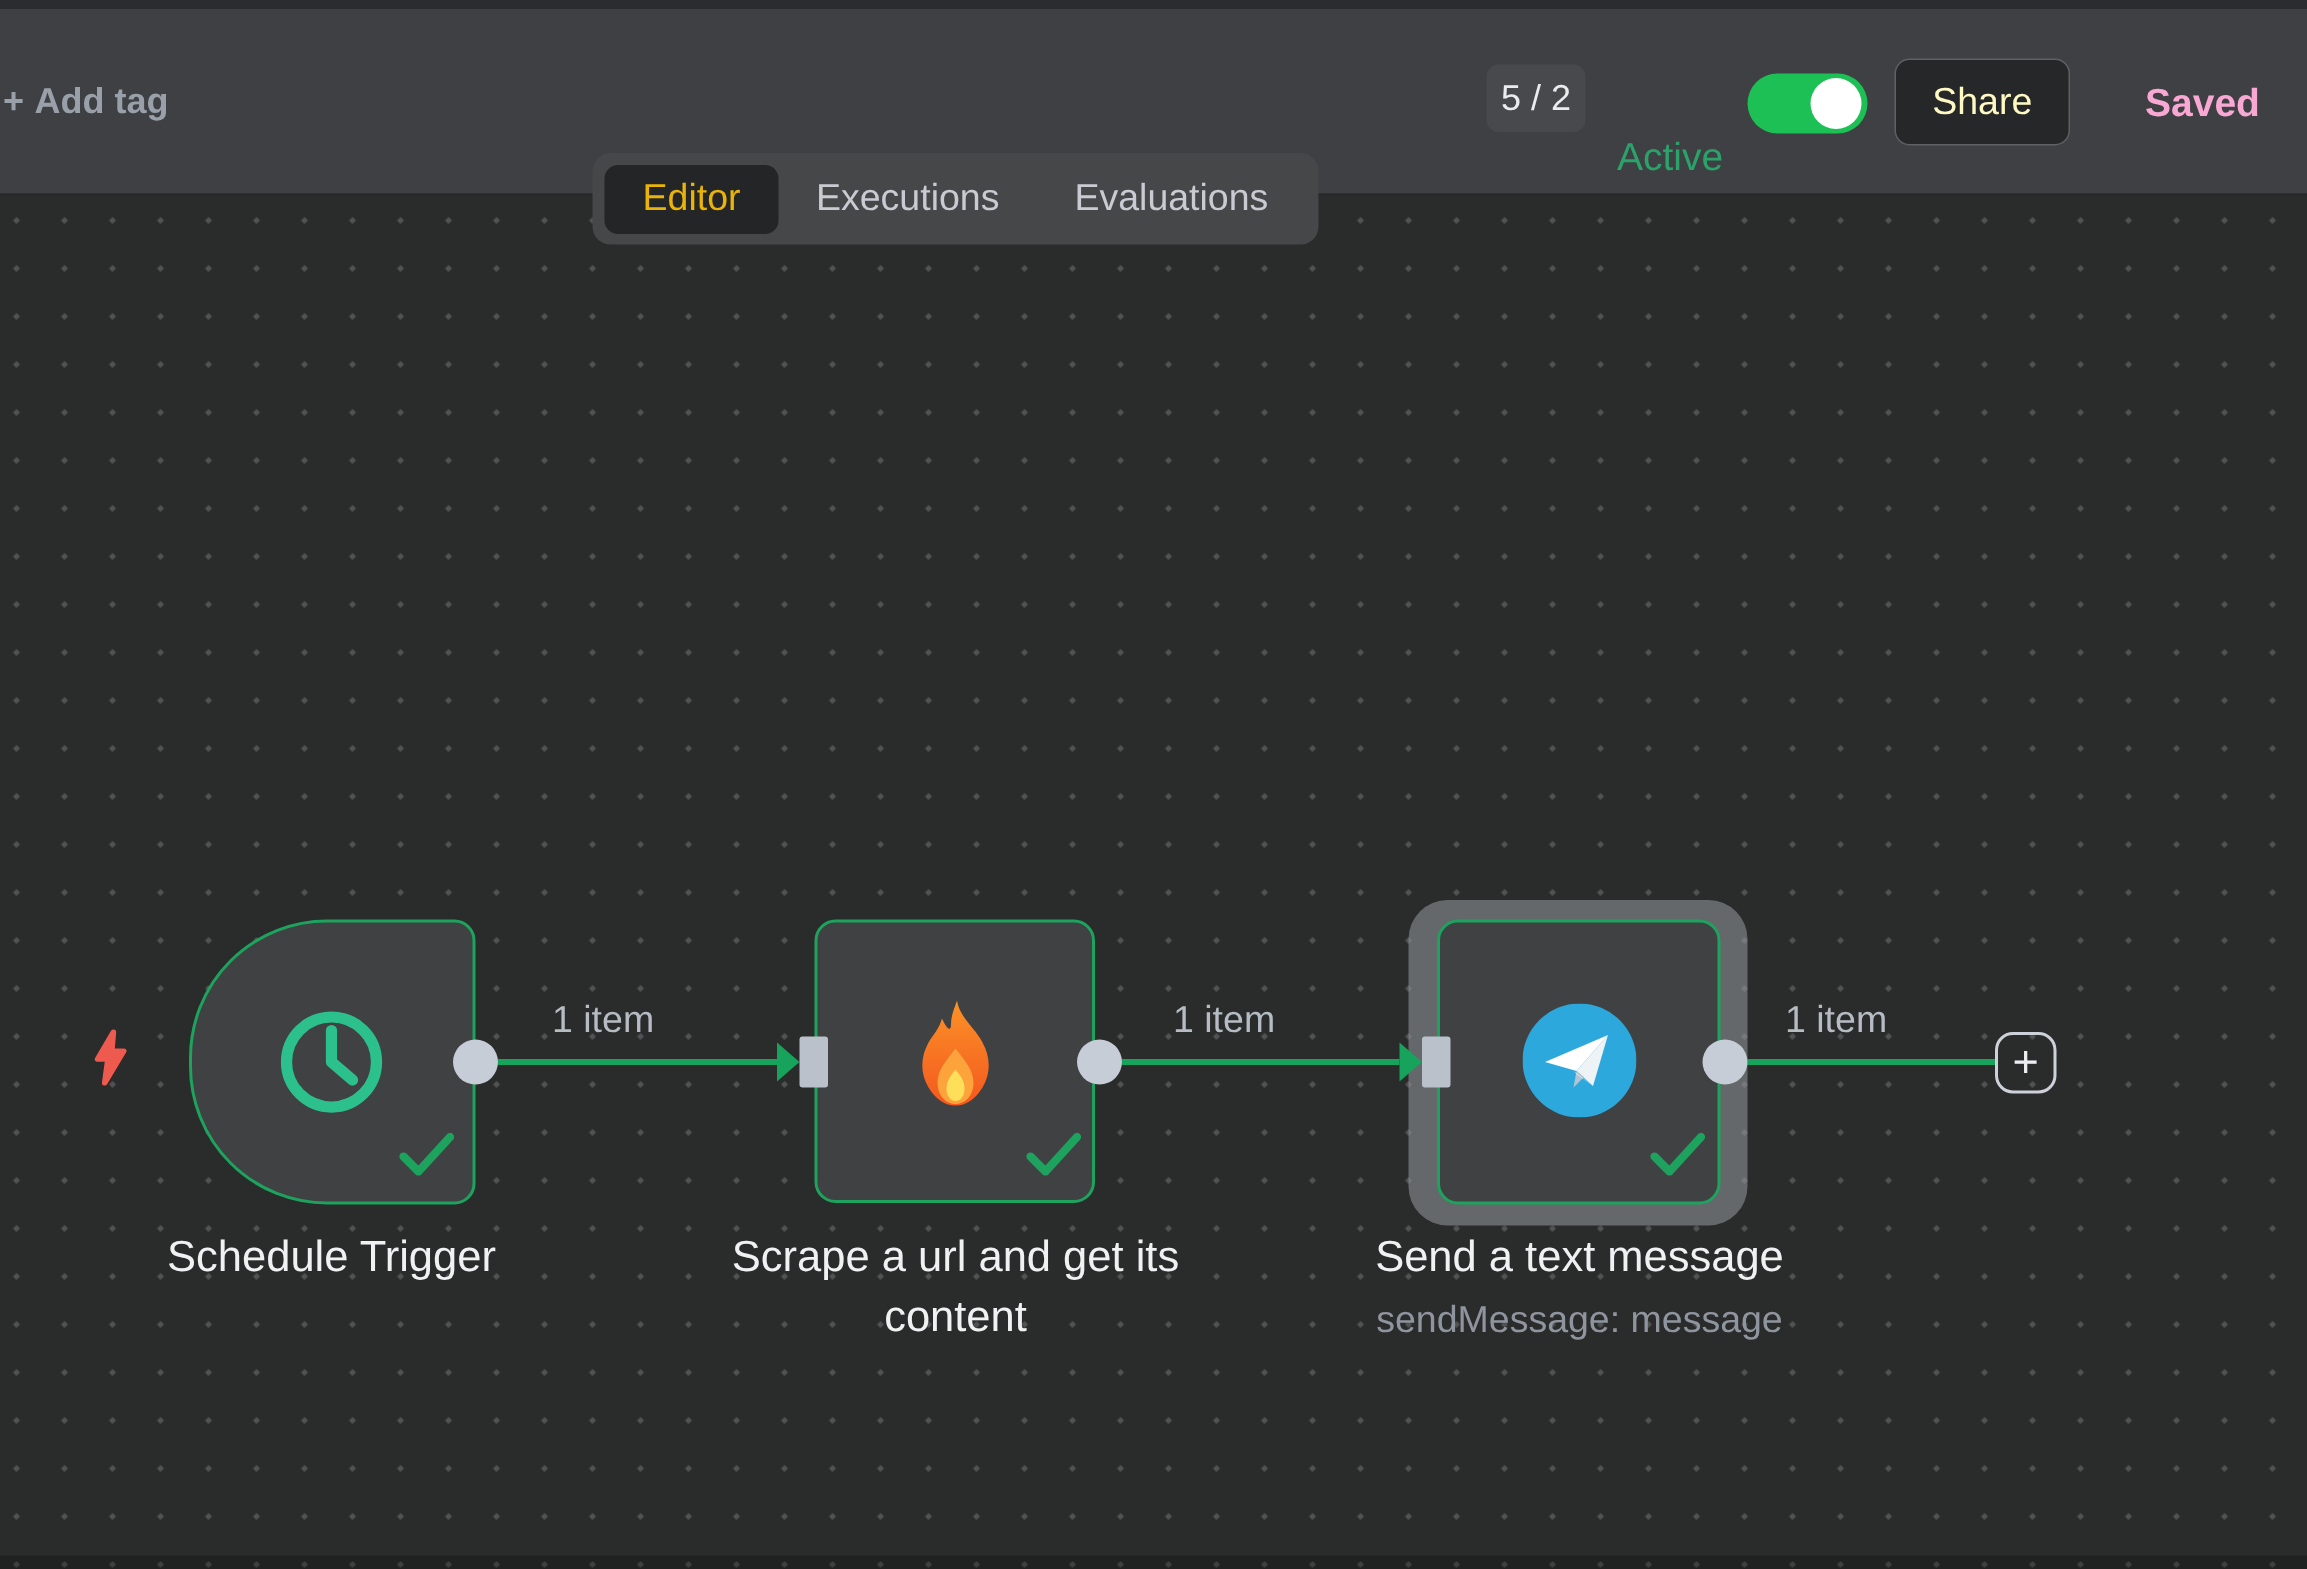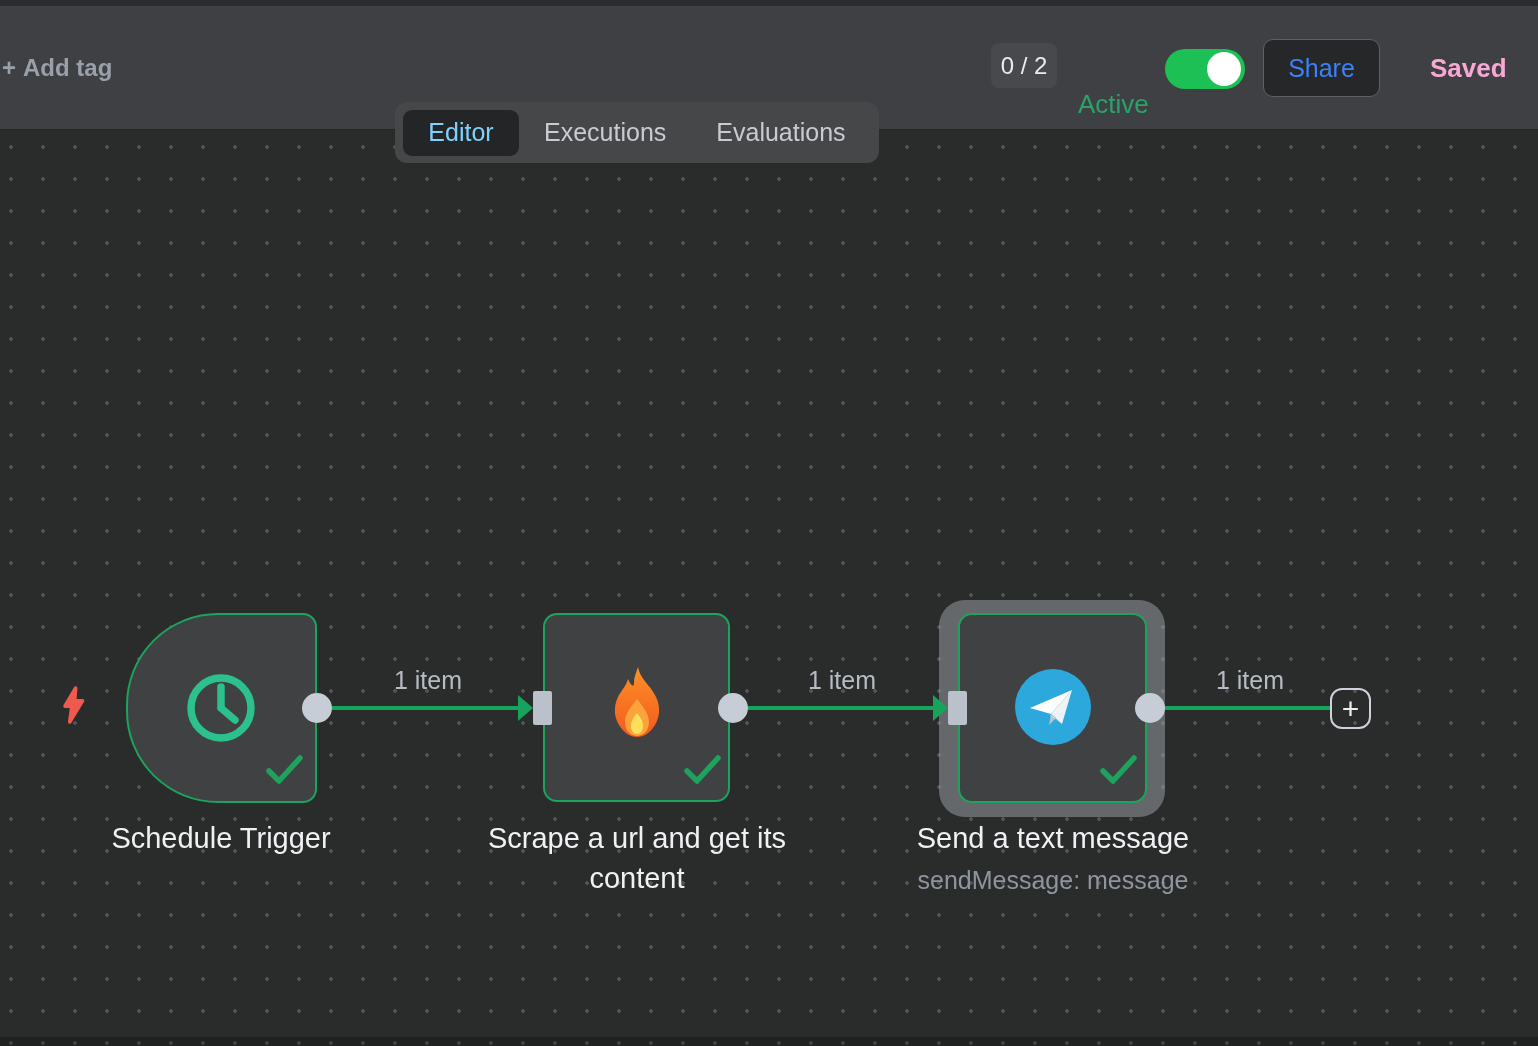--- a/index.html
+++ b/index.html
@@ -39,41 +39,41 @@
     position:absolute; left:1165px; top:49px; width:80px; height:40px;
     background:#1dc054; border-radius:20px; cursor:pointer;
   }
   .toggle .knob {
     position:absolute; right:4px; top:3px; width:34px; height:34px;
     background:#ffffff; border-radius:50%;
   }
   .share-btn {
     position:absolute; left:1263px; top:39px; width:117px; height:58px;
     background:#262729; border:1.5px solid #5e6063; border-radius:10px;
-    color:#3b82f6; font-size:25px; font-weight:500;
+    color:#fef9c3; font-size:25px; font-weight:500;
     display:flex; align-items:center; justify-content:center; cursor:pointer;
   }
   .saved-label { position:absolute; left:1430px; top:53px; color:#f9a8d4; font-size:26px; font-weight:600; }
 
   
   .tabbar {
     position:absolute; left:395px; top:102px; width:484px; height:61px;
     background:#454749; border-radius:12px; display:flex; align-items:center;
     padding:0 8px; z-index:20;
   }
   .tab { font-size:25px; color:#c8ccd2; text-align:center; cursor:pointer; }
   .tab.active {
-    background:#232527; color:#7dd3fc; width:116px; height:46px; border-radius:9px;
+    background:#232527; color:#eab308; width:116px; height:46px; border-radius:9px;
     display:flex; align-items:center; justify-content:center; font-weight:500;
   }
   .tab.plain { padding:0 25px; }
 
   
   .conn-line { position:absolute; height:4px; background:#17a35b; top:706px; }
-  .conn-label { position:absolute; top:666px; width:120px; text-align:center; color:#b6bcc4; font-size:25px; }
+  .conn-label { position:absolute; top:666px; width:120px; text-align:left; color:#b6bcc4; font-size:25px; }
   .out-dot { position:absolute; top:693px; width:30px; height:30px; border-radius:50%; background:#c7cdd7; z-index:6; }
   .in-rect { position:absolute; top:691px; width:19px; height:34px; background:#bac1cb; border-radius:2px; z-index:6; }
   .in-arrow {
     position:absolute; top:695px; width:0; height:0; z-index:6;
     border-top:13px solid transparent; border-bottom:13px solid transparent;
     border-left:15px solid #17a35b;
   }
 
   
   .node { position:absolute; background:#3f4143; border:2.5px solid #1da35d; z-index:5; }
@@ -174,21 +174,21 @@
   <div class="plus-btn">
     <span>+</span>
   </div>
 
   <div class="header">
     <div class="top-strip"></div>
     <div class="add-tag">
       <span>+</span>
       <span>Add tag</span>
     </div>
-    <div class="exec-badge">0 / 2</div>
+    <div class="exec-badge">5 / 2</div>
     <div class="active-label">Active</div>
     <div class="toggle">
       <div class="knob"></div>
     </div>
     <div class="share-btn">Share</div>
     <div class="saved-label">Saved</div>
   </div>
 
   <div class="tabbar">
     <div class="tab active">Editor</div>

